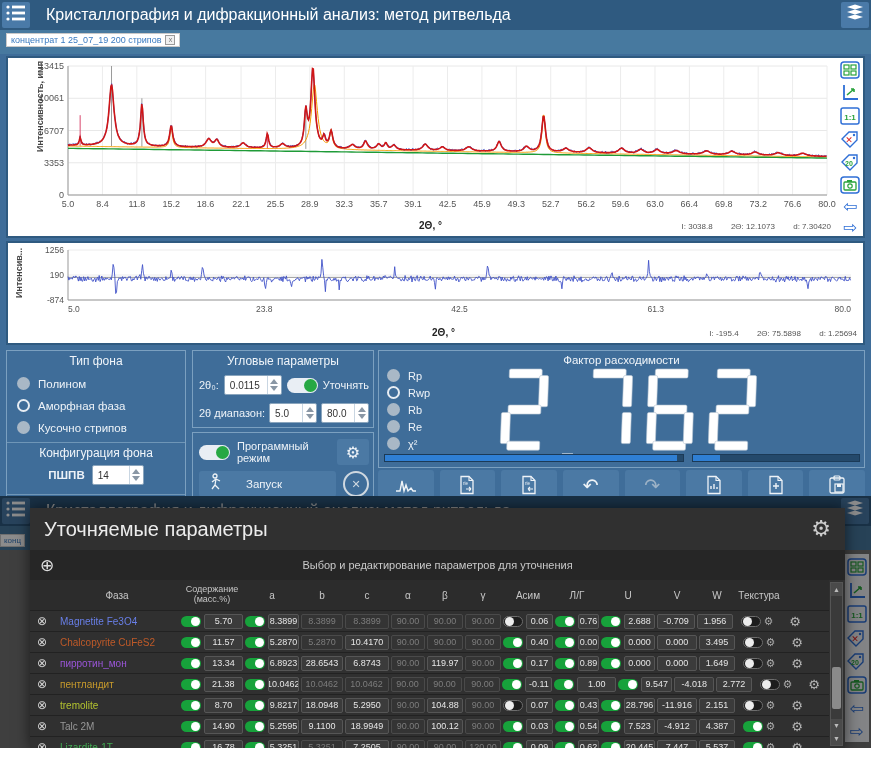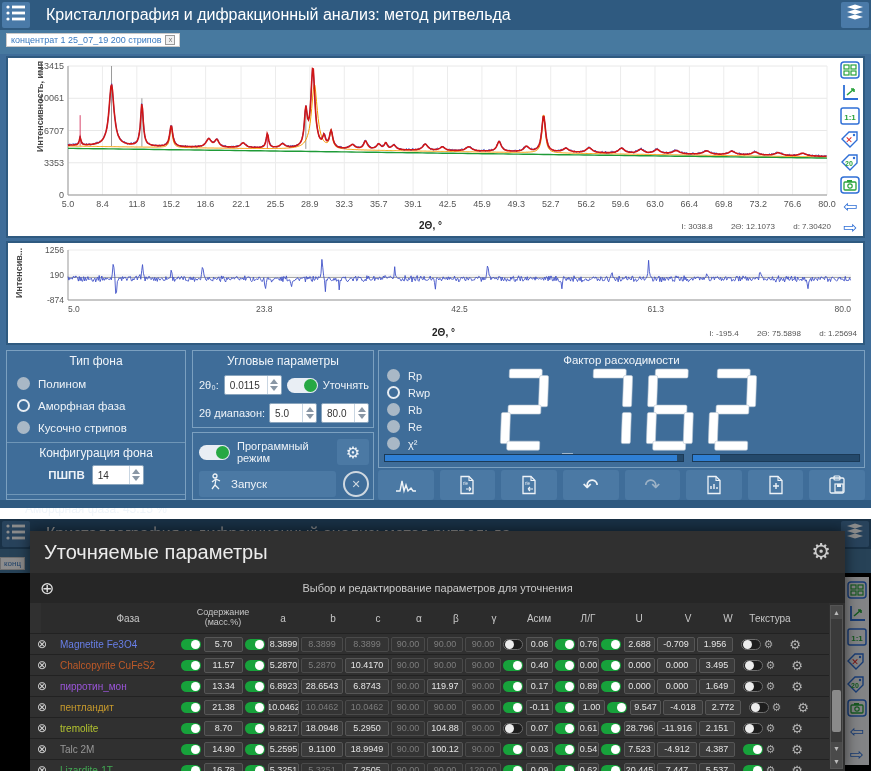--- a/index.html
+++ b/index.html
@@ -39,30 +39,30 @@
   .tri-up{width:0;height:0;border-left:4px solid transparent;border-right:4px solid transparent;border-bottom:5px solid #8a97a5;}
   .tri-dn{width:0;height:0;border-left:4px solid transparent;border-right:4px solid transparent;border-top:5px solid #8a97a5;}
   .tgl-blue{width:31px;height:15px;border-radius:8px;background:#e9eef4;position:relative;cursor:pointer;flex:0 0 31px;}
   .tgl-blue .knob{position:absolute;right:1px;top:1px;width:13px;height:13px;border-radius:50%;background:#27a844;}
   .btn-blue{background:#4b79a4;border-radius:3px;display:flex;align-items:center;justify-content:center;cursor:pointer;color:#eef3f8;}
   .pbar{position:absolute;height:8px;background:#24496b;border:1px solid #1b3a57;}
   .pbar .fill{height:100%;background:#2f7fd4;}
   .toolbar{position:absolute;display:flex;gap:6px;}
   .toolbar .btn-blue{flex:1;height:30px;}
   
-  #window2{position:absolute;left:0;top:519px;width:871px;height:252px;background:#000000;overflow:hidden;}
+  #window2{position:absolute;left:0;top:496px;width:871px;height:252px;background:#737373;overflow:hidden;}
   #w2overlay{position:absolute;left:0;top:0;right:0;bottom:0;background:rgba(0,0,0,0.45);z-index:2;}
   .w2strip{position:absolute;right:2px;top:58px;width:25px;bottom:6px;background:#eef1f4;z-index:1;
     display:flex;flex-direction:column;align-items:center;gap:3px;padding-top:3px;}
   #modal{position:absolute;left:30px;right:26px;top:12px;bottom:0;background:#303030;z-index:3;box-shadow:0 0 14px rgba(0,0,0,.6);}
   .mtitle{height:42px;display:flex;align-items:center;padding:0 14px;color:#ececec;font-size:20px;}
   .msub{height:30px;background:#262626;display:flex;align-items:center;position:relative;}
   .msub .plus{margin-left:10px;color:#ddd;font-size:17px;cursor:pointer;}
   .msub .subtxt{position:absolute;left:0;right:0;text-align:center;font-size:11px;color:#c9c9c9;}
-  .thead{display:flex;align-items:center;height:30px;background:#2c2c2c;color:#c7c7c7;font-size:10px;margin-left:11px;}
+  .thead{display:flex;align-items:center;height:30px;background:#2c2c2c;color:#c7c7c7;font-size:10px;}
   .thead .hc{text-align:center;line-height:1.1;}
   .trow{display:flex;align-items:center;height:21px;border-top:1px solid #222;}
   .cell{display:flex;align-items:center;justify-content:center;gap:3px;padding:0 1px;}
   .vbox{background:#3b3b3b;border:1px solid #565656;color:#e6e6e6;font-size:9px;height:15px;display:flex;align-items:center;justify-content:center;flex:1;border-radius:2px;overflow:hidden;}
   .vbox.m{color:#7d7d7d;background:#343434;border-color:#4a4a4a;}
   .tgl-dark{width:20px;height:11px;border-radius:6px;position:relative;flex:0 0 20px;cursor:pointer;}
   .tgl-dark.on{background:#17a23b;}
   .tgl-dark.on .knob{position:absolute;right:1px;top:1px;width:9px;height:9px;border-radius:50%;background:#fff;}
   .tgl-dark.off{background:#1d1d1d;border:1px solid #6d6d6d;}
   .tgl-dark.off .knob{position:absolute;left:1px;top:0px;width:9px;height:9px;border-radius:50%;background:#ececec;}
@@ -346,21 +346,21 @@
     <div style="display:flex;align-items:center;gap:7px;margin:6px 4px 0 6px;">
       <div class="tgl-blue">
           <div class="knob"></div>
         </div>
       <span style="font-size:11px;flex:1;">Программный режим</span>
       <div class="btn-blue" style="width:32px;height:26px;font-size:16px;">
           <span>⚙</span>
         </div>
     </div>
     <div style="display:flex;align-items:center;gap:7px;margin:6px 4px 0 6px;">
-      <div class="btn-blue" style="flex:1;height:26px;gap:6px;justify-content:flex-start;padding-left:10px;">
+      <div class="btn-blue" style="flex:1;height:26px;gap:21px;justify-content:flex-start;padding-left:10px;">
         <span><svg width="16" height="18" viewBox="0 0 16 18">
               <circle cx="6" cy="3" r="2" fill="none" stroke="#eef3f7" stroke-width="1.3"></circle>
               <path d="M3 9 l4 -3 l4 2 M7 6 l-1 6 l-3 4 M6 12 l4 4" fill="none" stroke="#eef3f7" stroke-width="1.3"></path>
             </svg></span>
         <span style="font-size:11.5px;">Запуск</span>
       </div>
       <div style="width:26px;height:26px;border:2px solid #cfd8e0;border-radius:50%;display:flex;align-items:center;justify-content:center;font-size:11px;color:#cfd8e0;cursor:pointer;">
           <span>✕</span>
         </div>
     </div>
@@ -810,21 +810,21 @@
           </div>
           <div class="cell" style="width: 38px;">
             <div class="vbox m">90.00</div>
           </div>
           <div class="cell" style="width: 52px;">
             <div class="tgl-dark on">
               <div class="knob"></div>
             </div>
             <div class="vbox">-0.11</div>
           </div>
-          <div class="cell" style="width: 52px; text-align: right;">
+          <div class="cell" style="width: 64px; text-align: right;">
             <div class="tgl-dark on">
               <div class="knob"></div>
             </div>
             <div class="vbox">1.00</div>
           </div>
           <div class="cell" style="width: 56px;">
             <div class="tgl-dark on">
               <div class="knob"></div>
             </div>
             <div class="vbox">9.547</div>
@@ -880,21 +880,21 @@
           <div class="cell" style="width: 52px;">
             <div class="tgl-dark off">
               <div class="knob"></div>
             </div>
             <div class="vbox">0.07</div>
           </div>
           <div class="cell" style="width: 46px;">
             <div class="tgl-dark on">
               <div class="knob"></div>
             </div>
-            <div class="vbox">0.61</div>
+            <div class="vbox">0.43</div>
           </div>
           <div class="cell" style="width: 56px;">
             <div class="tgl-dark on">
               <div class="knob"></div>
             </div>
             <div class="vbox">28.796</div>
           </div>
           <div class="cell" style="width: 42px;">
             <div class="vbox">-11.916</div>
           </div>

